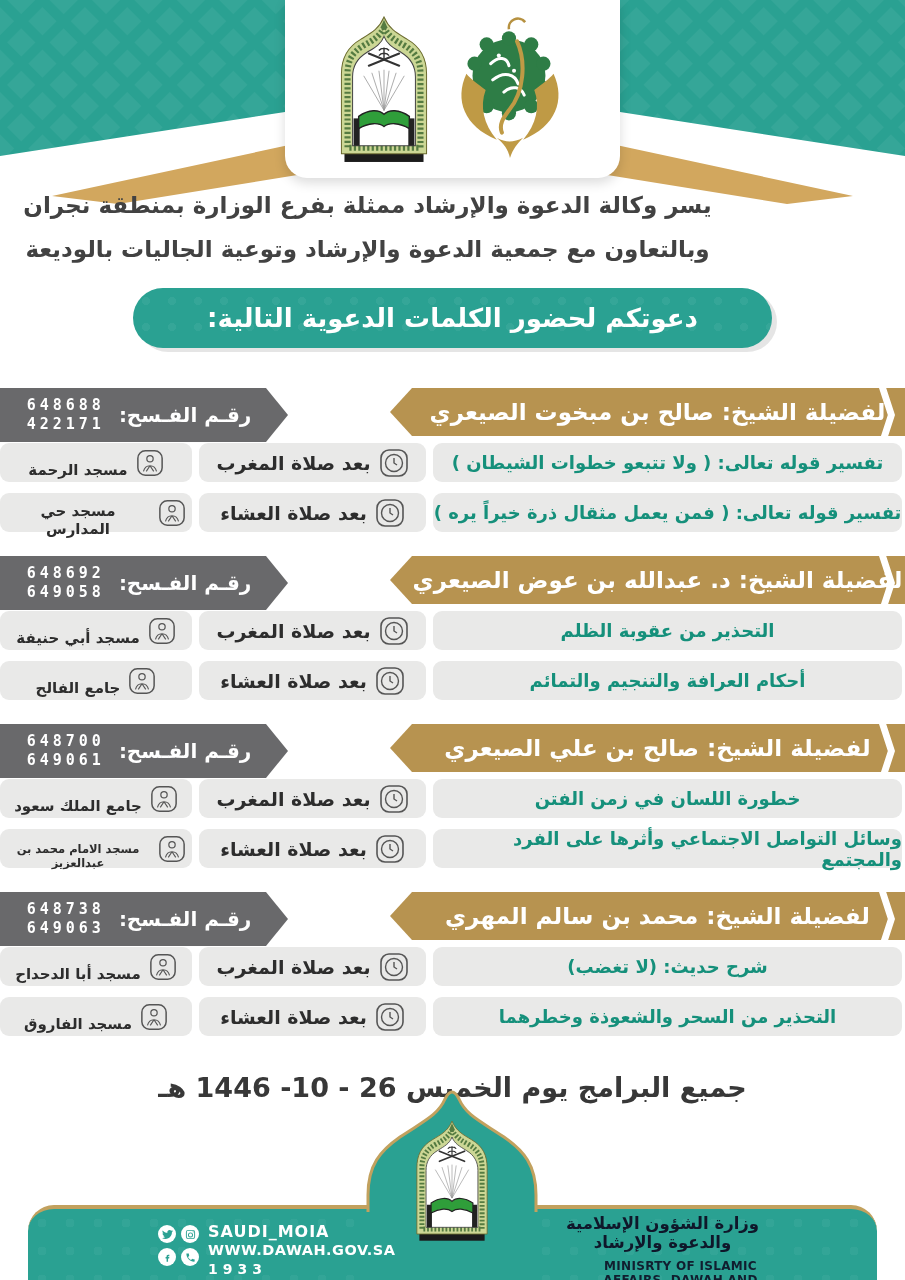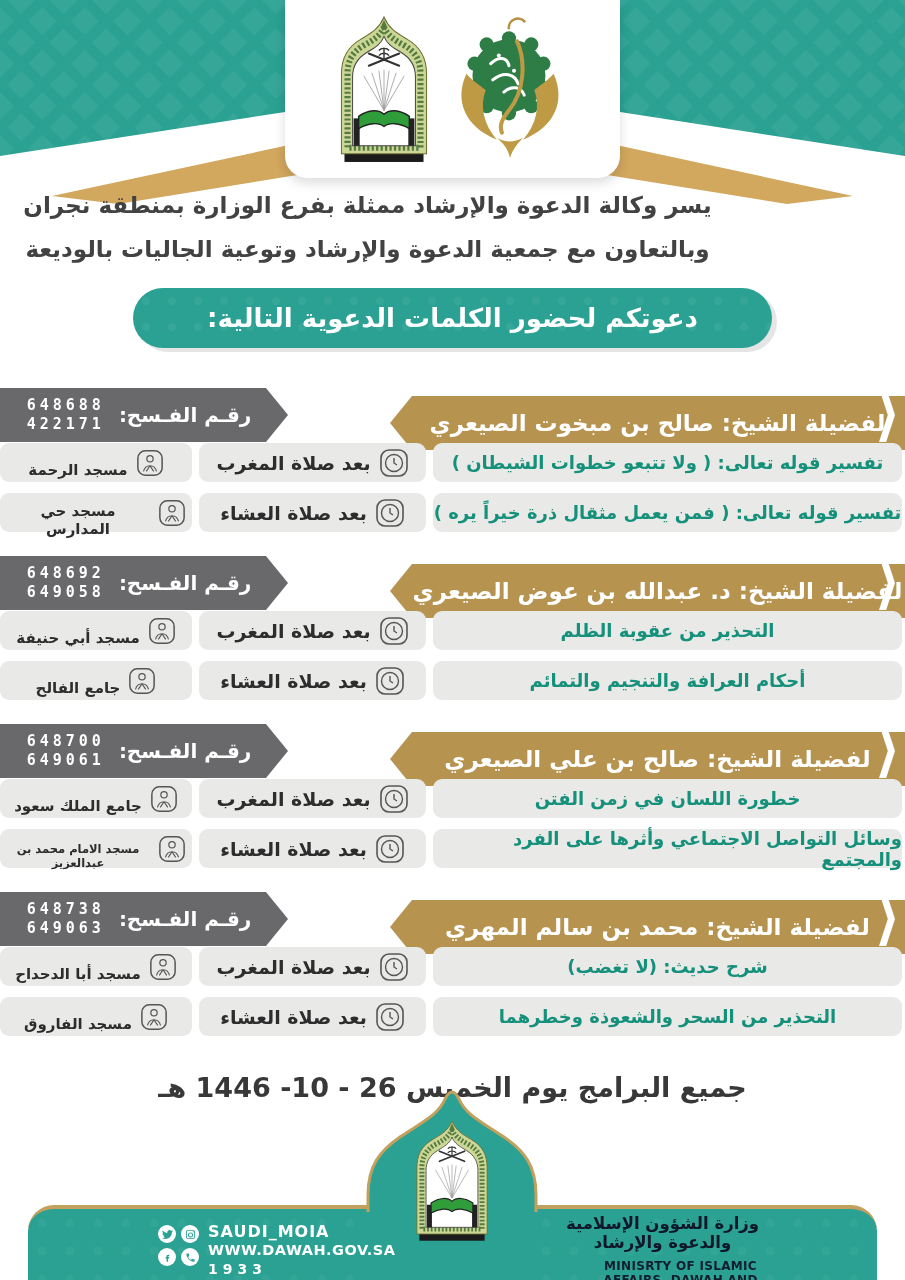--- a/index.html
+++ b/index.html
@@ -31,21 +31,21 @@
     color:#fff;font-weight:700;font-size:26px;
     background-image:radial-gradient(rgba(255,255,255,.05) 22%,transparent 23%);
     background-size:26px 26px;
   }
 
   
   .section{position:absolute;left:0;width:905px;height:150px;}
   .s0{top:388px}.s1{top:556px}.s2{top:724px}.s3{top:892px}
 
   .sheikh-banner{
-    position:absolute;top:8px;right:0;left:390px;height:54px;
+    position:absolute;top:0;right:0;left:390px;height:48px;
     background:#b79350;
     display:flex;align-items:center;justify-content:center;
     color:#fff;font-weight:700;font-size:23px;
     clip-path:polygon(0 50%,22px 0,100% 0,100% 100%,22px 100%);
     padding-left:20px;box-sizing:border-box;
   }
   .sheikh-notch{
     position:absolute;top:0;left:10px;width:16px;height:54px;background:#fff;
     clip-path:polygon(0 50%,55% 0,100% 0,45% 50%,100% 100%,55% 100%);
   }

